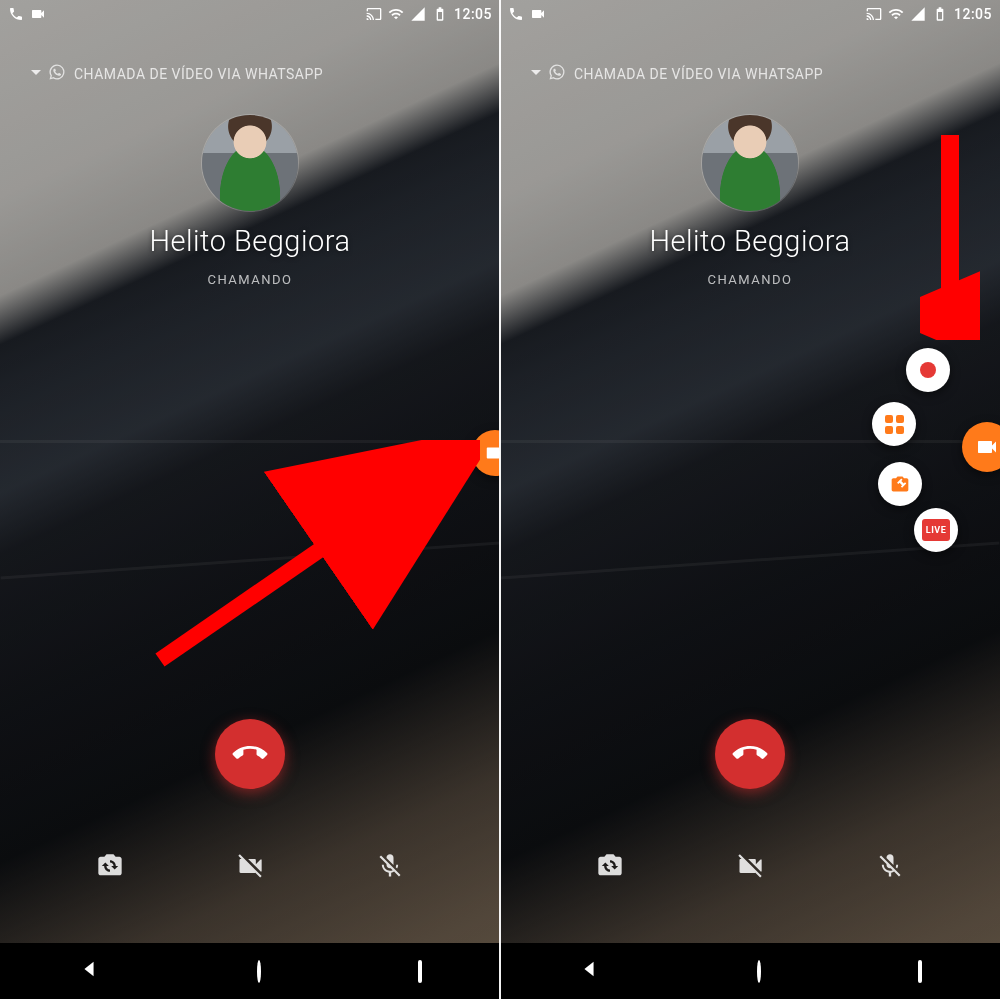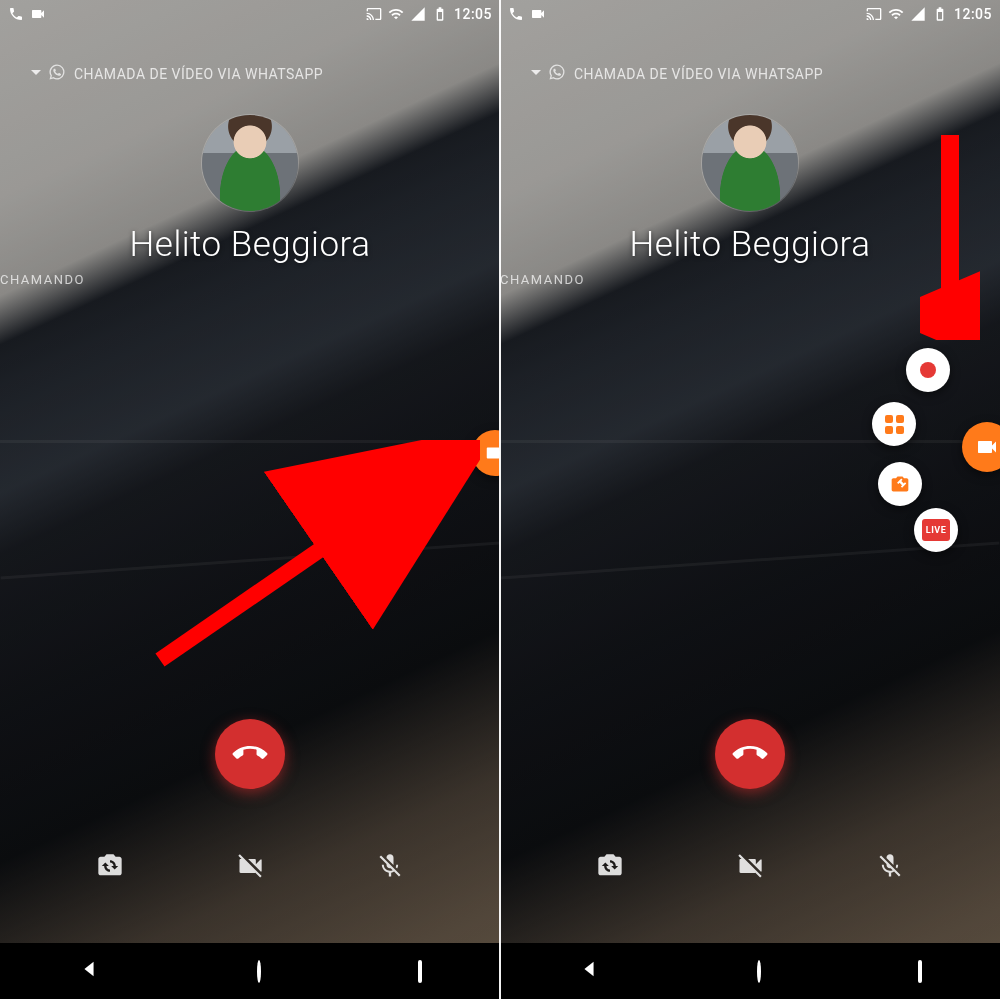--- a/index.html
+++ b/index.html
@@ -93,30 +93,31 @@
       radial-gradient(ellipse at 50% 85%, #2e7d32 0 44%, transparent 45%),
       linear-gradient(180deg, #9aa0a6 0 40%, #6d7278 40% 100%);
   }
 
   .contact-name {
     position: absolute;
     top: 224px;
     left: 0; right: 0;
     text-align: center;
     color: #fff;
-    font-size: 35px;
+    font-size: 29px;
     font-weight: 300;
     letter-spacing: 0.5px;
     z-index: 10;
     text-shadow: 0 1px 4px rgba(0,0,0,0.5);
   }
   .call-status {
     position: absolute;
     top: 272px;
     left: 0; right: 0;
+    text-align: center;
     color: rgba(255,255,255,0.7);
     font-size: 13px;
     letter-spacing: 1.5px;
     z-index: 10;
   }
 
   .hangup {
     position: absolute;
     bottom: 210px;
     left: 50%;

